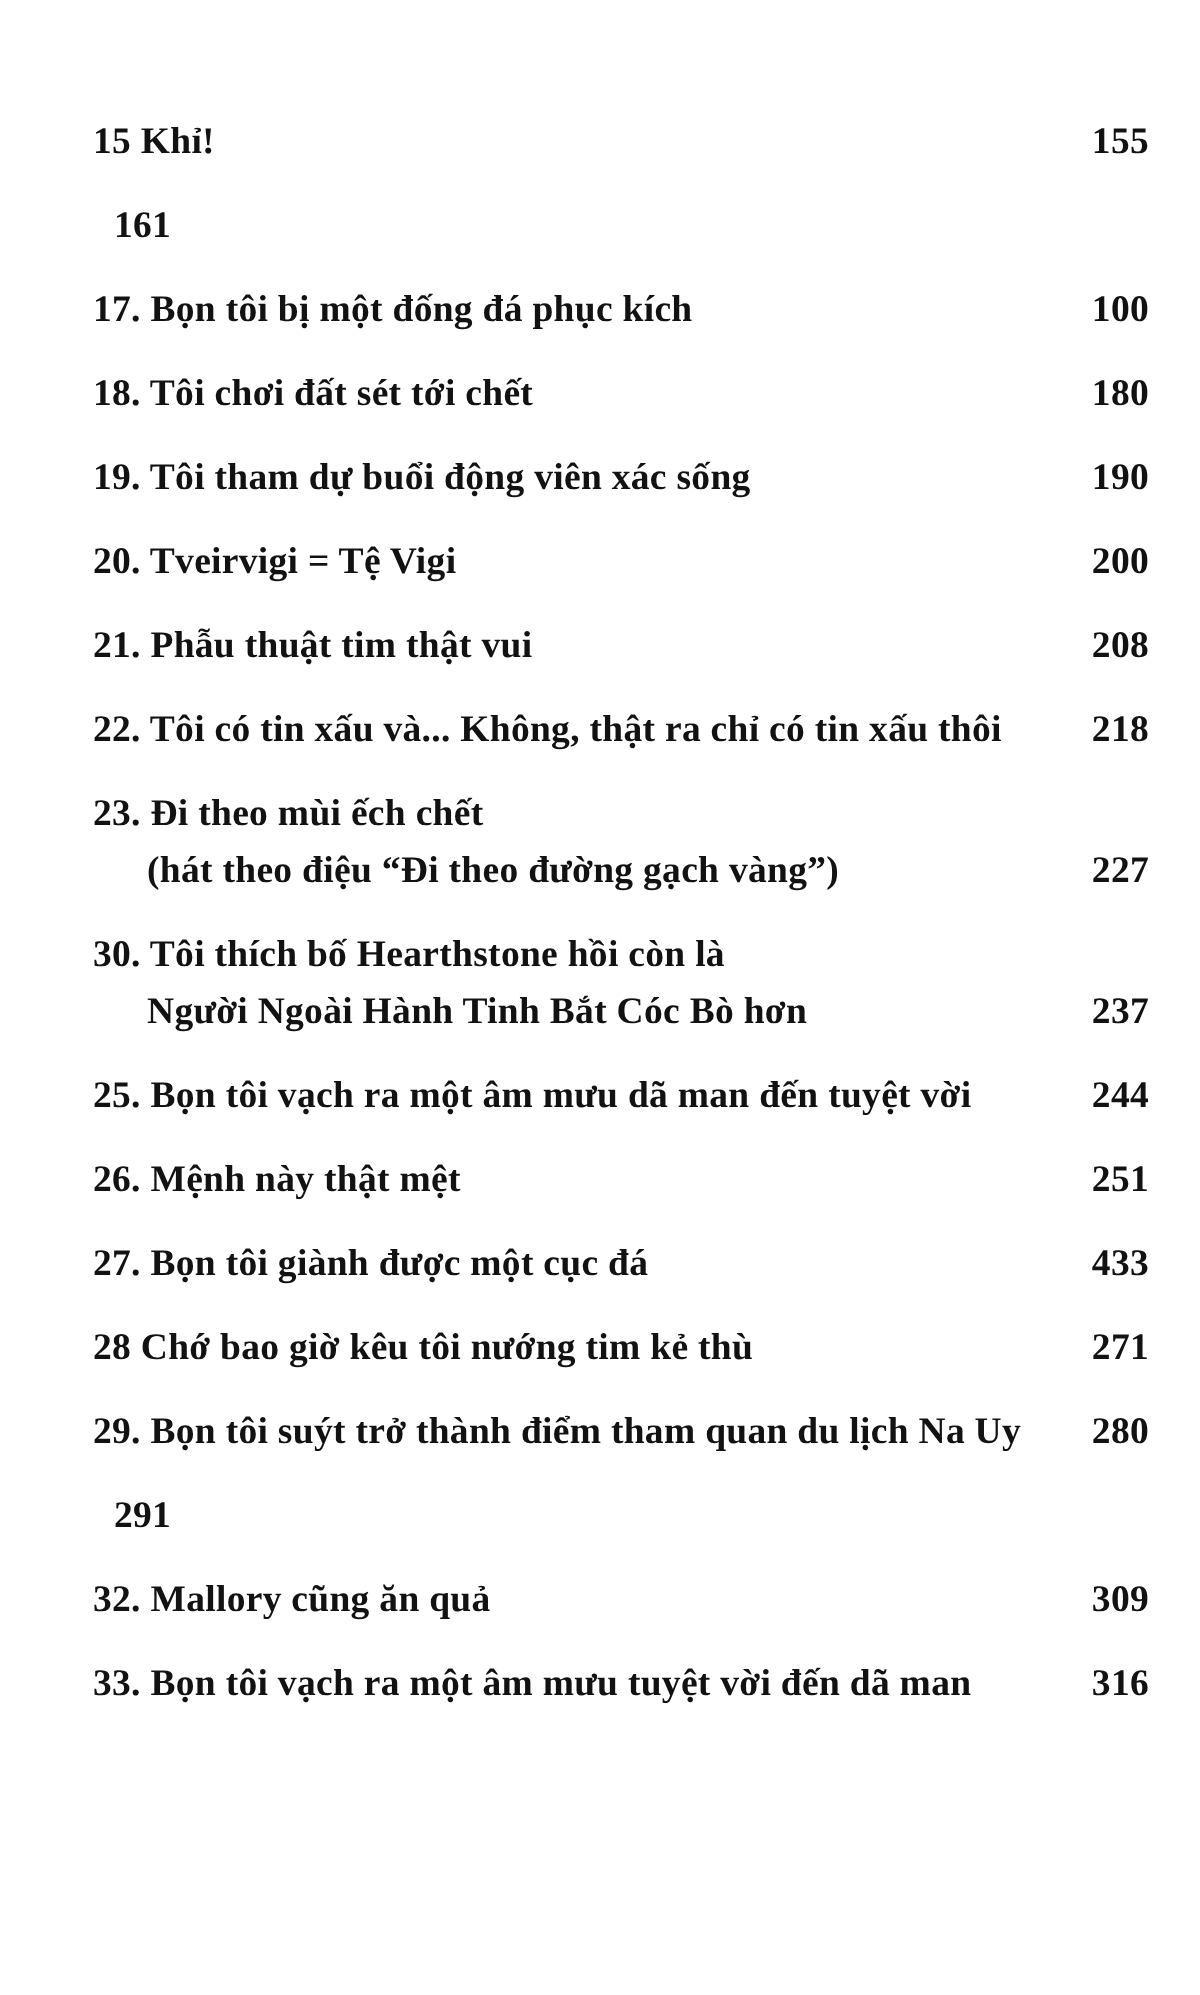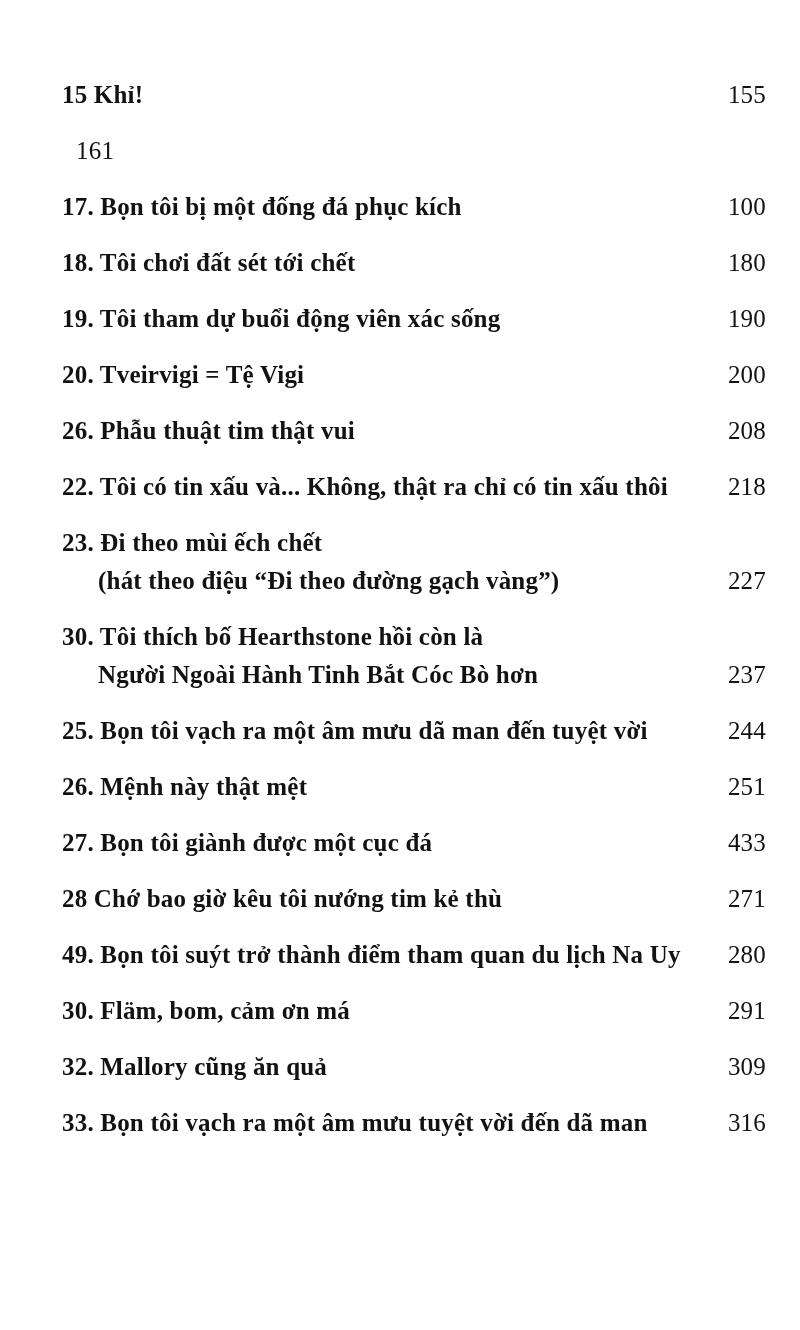--- a/index.html
+++ b/index.html
@@ -39,21 +39,21 @@
   .entry-title .line {
     white-space: nowrap;
   }
   .entry-title .line.cont {
     padding-left: 36px;
     font-family: Liberation Serif, serif;
   }
   .entry-page {
     white-space: nowrap;
     padding-left: 14px;
-    font-weight: 400;
+    font-weight: 700;
   }
 </style>
 </head>
 <body>
 
 <div class="page">
   <div class="entries" id="entries">
   <div class="entry">
     <div class="entry-title">
           <div class="line">15 Khỉ!</div>
@@ -88,21 +88,21 @@
 
   <div class="entry">
     <div class="entry-title">
           <div class="line">20. Tveirvigi = Tệ Vigi</div>
         </div>
     <div class="entry-page">200</div>
   </div>
 
   <div class="entry">
     <div class="entry-title">
-          <div class="line">26. Phẫu thuật tim thật vui</div>
+          <div class="line">21. Phẫu thuật tim thật vui</div>
         </div>
     <div class="entry-page">208</div>
   </div>
 
   <div class="entry">
     <div class="entry-title">
           <div class="line">22. Tôi có tin xấu và... Không, thật ra chỉ có tin xấu thôi</div>
         </div>
     <div class="entry-page">218</div>
   </div>
@@ -146,29 +146,26 @@
 
   <div class="entry">
     <div class="entry-title">
           <div class="line">28 Chớ bao giờ kêu tôi nướng tim kẻ thù</div>
         </div>
     <div class="entry-page">271</div>
   </div>
 
   <div class="entry">
     <div class="entry-title">
-          <div class="line">49. Bọn tôi suýt trở thành điểm tham quan du lịch Na Uy</div>
+          <div class="line">29. Bọn tôi suýt trở thành điểm tham quan du lịch Na Uy</div>
         </div>
     <div class="entry-page">280</div>
   </div>
 
   <div class="entry">
-    <div class="entry-title">
-          <div class="line">30. Fläm, bom, cảm ơn má</div>
-        </div>
     <div class="entry-page">291</div>
   </div>
 
 
   <div class="entry">
     <div class="entry-title">
           <div class="line">32. Mallory cũng ăn quả</div>
         </div>
     <div class="entry-page">309</div>
   </div>

